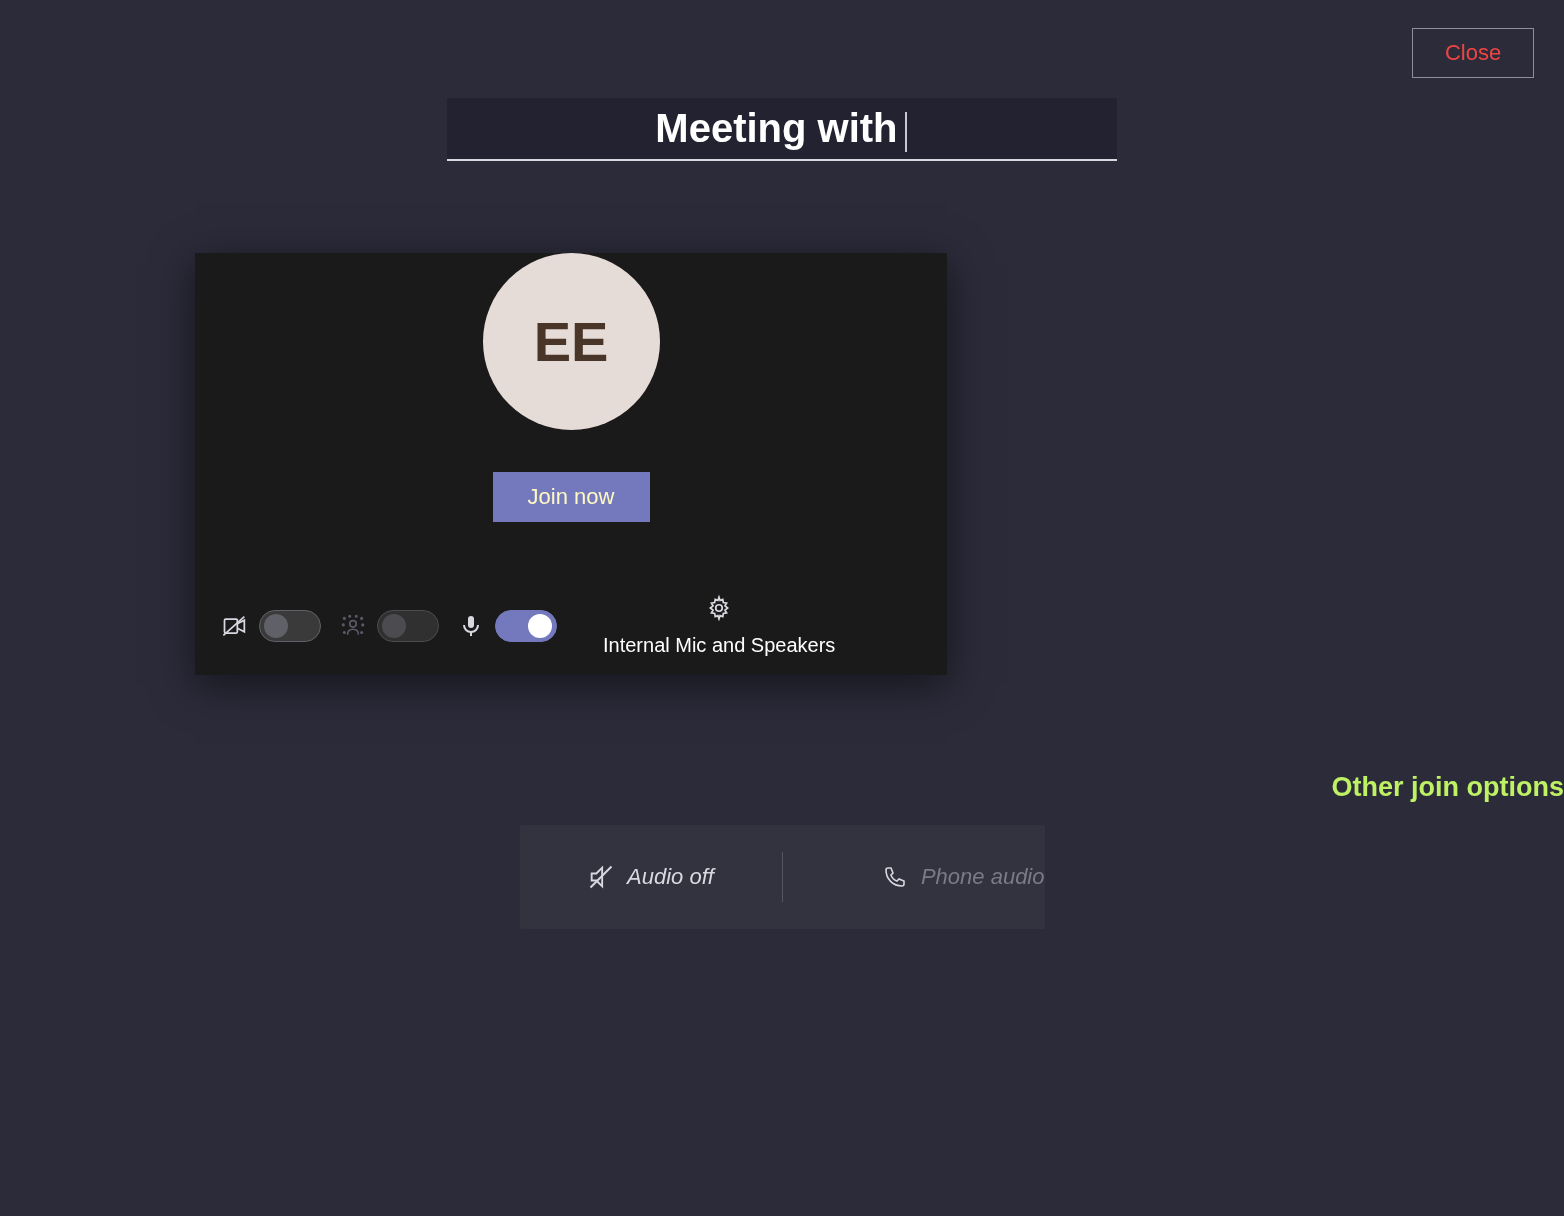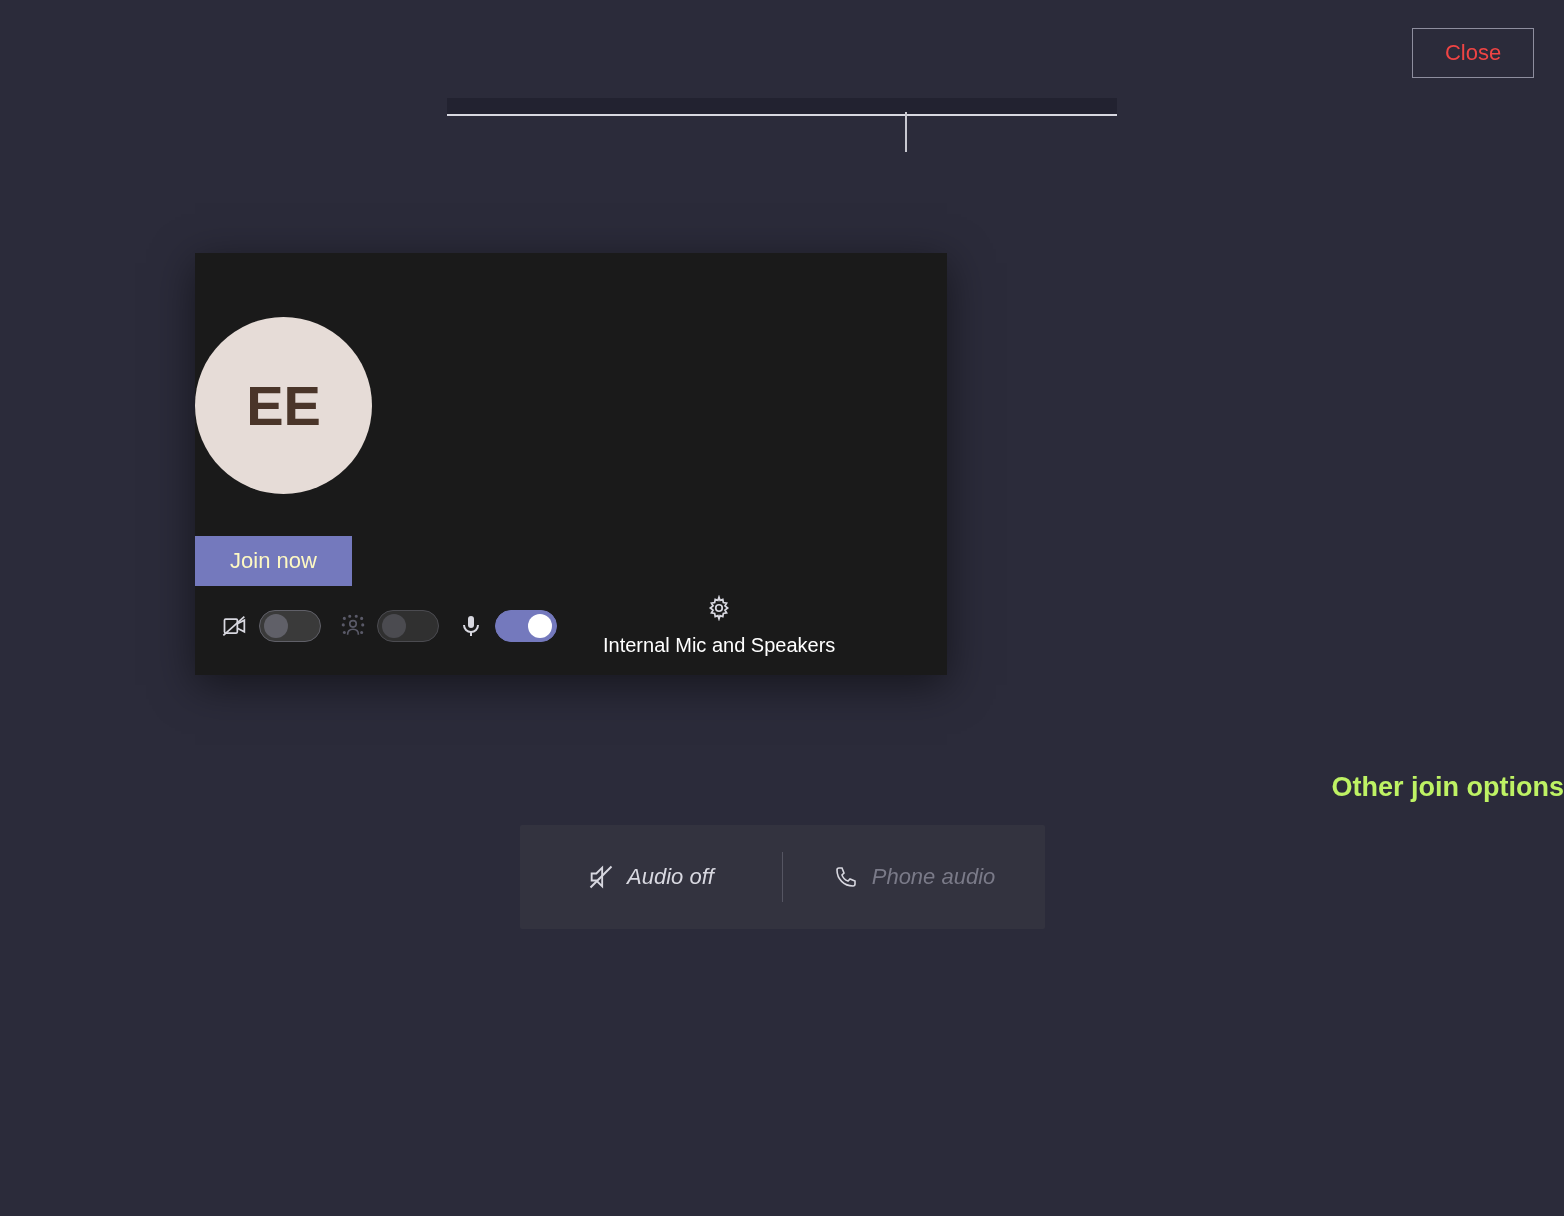--- a/index.html
+++ b/index.html
@@ -71,22 +71,21 @@
     .preview-card {
       position: absolute;
       top: 253px;
       left: 195px;
       width: 752px;
       height: 422px;
       background: #1a1a1a;
       box-shadow: 0 10px 40px rgba(0,0,0,0.5);
       display: flex;
       flex-direction: column;
-      align-items: flex-start;
-      padding-top: 64px;
+      align-items: center;
     }
     .avatar {
       width: 177px;
       height: 177px;
       border-radius: 50%;
       background: #e6dcd7;
       display: flex;
       align-items: center;
       justify-content: center;
       color: #4a3529;
@@ -201,35 +200,37 @@
       background: transparent;
       border: none;
       color: #d8d8e0;
       font-size: 22px;
       cursor: pointer;
       font-family: inherit;
       font-style: italic;
     }
     .option-btn.dim {
       color: #7a7a88;
+      justify-content: flex-end;
     }
     .divider {
       width: 1px;
       height: 50px;
       background: #555562;
       align-self: center;
     }
   </style>
 </head>
 <body>
 
 <button class="close-btn">Close</button>
 
 <div class="header">
   <div class="title-input-wrap">
+    <input class="title-input" type="text" value="Meeting with " style="">
     <span class="cursor-bar"></span>
   </div>
 </div>
 
 <div class="preview-card">
   <div class="avatar">
     <span>EE</span>
   </div>
   <button class="join-btn">Join now</button>
 

